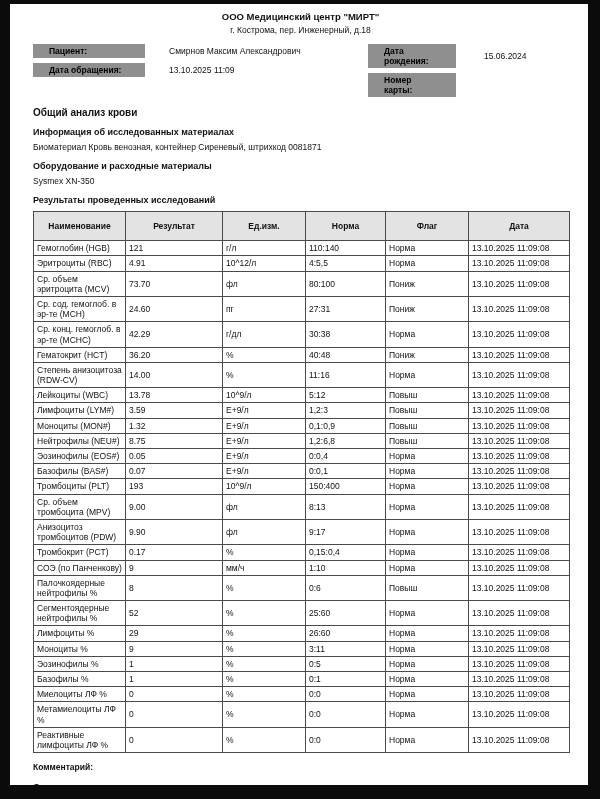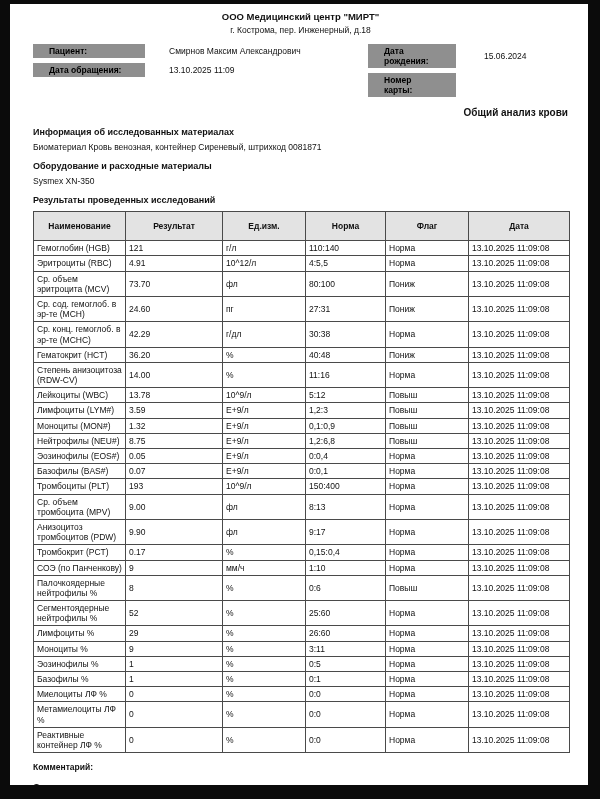--- a/index.html
+++ b/index.html
@@ -30,21 +30,21 @@
     background: #8f8f8f;
     font-weight: bold;
     padding: 2px 16px;
     color: #000;
   }
   .pb-left .info-label { width: 112px; }
   .pb-right .info-label { width: 88px; }
   .info-value { margin-left: 24px; }
   .pb-right .info-value { margin-left: 28px; }
 
-  .doc-title { text-align: right; font-weight: bold; font-size: 10px; margin-top: 5px; }
+  .doc-title { text-align: left; font-weight: bold; font-size: 10px; margin-top: 5px; }
 
   .section-heading { font-weight: bold; font-size: 9px; margin-top: 9px; }
   .section-text { font-size: 8.5px; margin-top: 5px; }
 
   table.results {
     border-collapse: collapse;
     margin-top: 6px;
     width: 536px;
     font-size: 8.5px;
     table-layout: fixed;
@@ -366,21 +366,21 @@
         <tr>
           <td>Метамиелоциты ЛФ %</td>
           <td>0</td>
           <td>%</td>
           <td>0:0</td>
           <td>Норма</td>
           <td>13.10.2025 11:09:08</td>
         </tr>
 
         <tr>
-          <td>Реактивные контейнер ЛФ %</td>
+          <td>Реактивные лимфоциты ЛФ %</td>
           <td>0</td>
           <td>%</td>
           <td>0:0</td>
           <td>Норма</td>
           <td>13.10.2025 11:09:08</td>
         </tr>
       </tbody>
   </table>
 
   <div class="comment-label">Комментарий:</div>

